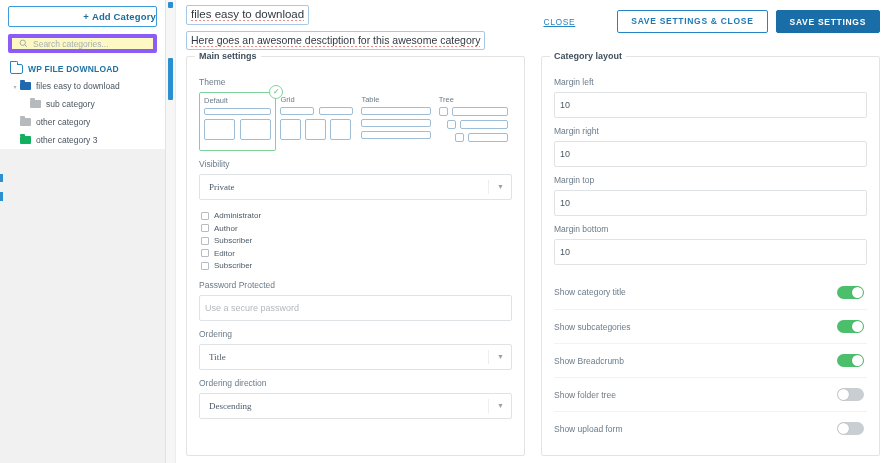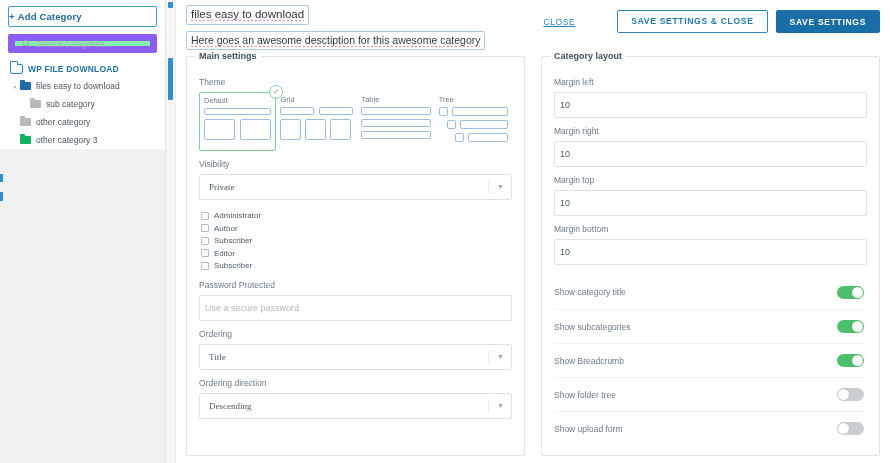--- a/index.html
+++ b/index.html
@@ -29,40 +29,40 @@
     border-right: 1px solid #e2e2e2;
   }
   #sidebar-white-top {
     background: #ffffff;
     padding: 6px 8px 7px 8px;
   }
   .add-category-btn {
     width: 100%;
     height: 21px;
     line-height: 19px;
-    text-align: left;
+    text-align: right;
     border: 1px solid #3b9cd9;
     border-radius: 2px;
     background: #ffffff;
     color: #1a6c9c;
     font-size: 9.5px;
     font-weight: bold;
     letter-spacing: .15px;
     cursor: pointer;
     user-select: none;
   }
   .add-category-btn .plus { font-weight: bold; margin-right: 3px; }
   .search-wrap {
     position: relative;
     margin-top: 7px;
     width: 100%;
     height: 19px;
-    border: 7px solid #8b5cf6;
-    border-radius: 2px;
-    background: #86efac;
+    border: 4px solid #8b5cf6;
+    border-radius: 2px;
+    background: #fef9c3;
     display: flex;
     align-items: center;
   }
   .search-icon {
     width: 16px; height: 16px;
     margin-left: 3px;
     display: flex; align-items: center; justify-content: center;
     flex: 0 0 16px;
     color: #9aa3ab;
   }

